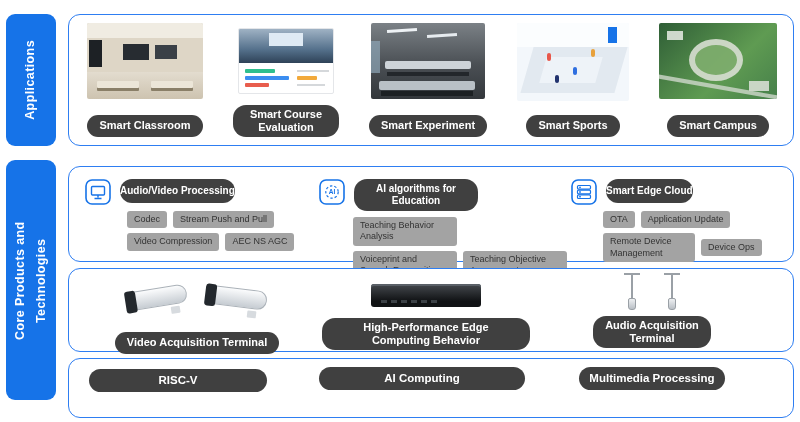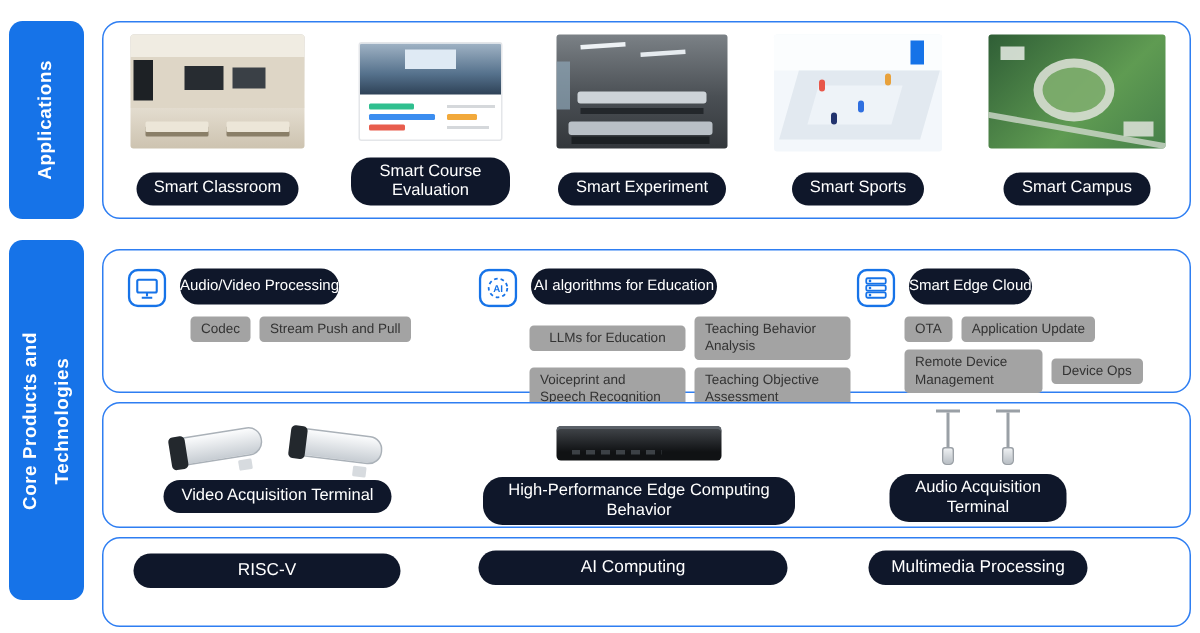--- a/index.html
+++ b/index.html
@@ -28,21 +28,21 @@
     position:absolute; left:68px; width:726px; background:#fff;
     border:1.5px solid #2E7EF2; border-radius:12px;
   }
   .panel-apps     { top:14px;  height:132px; }
   .panel-tech     { top:166px; height:96px; }
   .panel-hw       { top:268px; height:84px; }
   .panel-platform { top:358px; height:60px; }
 
   
   .pill {
-    background:#0f172a; color:#fff; font-weight:normal;
+    background:#404040; color:#fff; font-weight:bold;
     display:flex; align-items:center; justify-content:center;
     text-align:center; border-radius:13px; line-height:1.2;
   }
 
   
   .apps-row {
     position:absolute; inset:0; display:flex; justify-content:space-between;
     align-items:stretch; padding:8px 16px 8px 18px;
   }
   .app-item { display:flex; flex-direction:column; align-items:center; justify-content:space-between; }
@@ -110,21 +110,21 @@
   .tag {
     background:#a3a3a3; color:#333; font-size:9px; line-height:1.25;
     padding:3px 7px; border-radius:3px; 
     display:flex; align-items:center; justify-content:center;
   }
   .tech-col2 .tag { width:104px; }
   .tag-w88 { width:92px; }
 
   
   .hw-group { position:absolute; display:flex; flex-direction:column; align-items:center; }
-  .hw-g1 { left:16px;  top:8px; width:200px; }
+  .hw-g1 { left:28px;  top:8px; width:200px;gap:12px; }
   .hw-g2 { left:252px; top:6px; width:210px; }
   .hw-g3 { left:508px; top:4px; width:150px; }
   .hw-img { height:40px; display:flex; align-items:center; justify-content:center; gap:20px; }
   .hw-label { font-size:11px; padding:3px 12px; min-height:22px; margin-top:3px; }
   .hw-g2 .hw-label { width:208px; min-height:28px; }
   .hw-g3 .hw-label { width:118px; min-height:28px; }
 
   .camera {
     position:relative; width:60px; height:19px;
     background:linear-gradient(180deg,#fbfcfd,#c6ccd2);
@@ -255,35 +255,38 @@
           <rect x="6.5" y="7.5" width="13" height="8.5" rx="1" fill="none" stroke="#1673E8" stroke-width="1.4"></rect>
           <path d="M13 16v2.5 M9.5 19.5h7" stroke="#1673E8" stroke-width="1.4" fill="none"></path>
         </svg>
         <div class="pill tech-title">Audio/Video Processing</div>
       </div>
       <div class="tech-tags">
         <div class="tag-row">
           <span class="tag">Codec</span>
           <span class="tag">Stream Push and Pull</span>
         </div>
+        <div class="tag-row">
+          <span class="tag">Video Compression</span>
+          <span class="tag">AEC NS AGC</span>
+        </div>
       </div>
     </div>
 
     <div class="tech-col tech-col2">
       <div class="tech-head">
         <svg class="tech-icon" viewBox="0 0 26 26">
           <rect x="1" y="1" width="24" height="24" rx="6" fill="#fff" stroke="#1673E8" stroke-width="1.6"></rect>
           <circle cx="13" cy="13" r="6.2" fill="none" stroke="#1673E8" stroke-width="1.2" stroke-dasharray="2.4 2"></circle>
           <text x="13" y="15.4" text-anchor="middle" font-size="6.5" font-weight="bold" fill="#1673E8" font-family="Liberation Sans, sans-serif">AI</text>
         </svg>
         <div class="pill tech-title">AI algorithms for Education</div>
       </div>
       <div class="tech-tags">
         <div class="tag-row">
-          <span class="tag">LLMs for Education</span>
           <span class="tag">Teaching Behavior Analysis</span>
         </div>
         <div class="tag-row">
           <span class="tag">Voiceprint and Speech Recognition</span>
           <span class="tag">Teaching Objective Assessment</span>
         </div>
       </div>
     </div>
 
     <div class="tech-col tech-col3">

